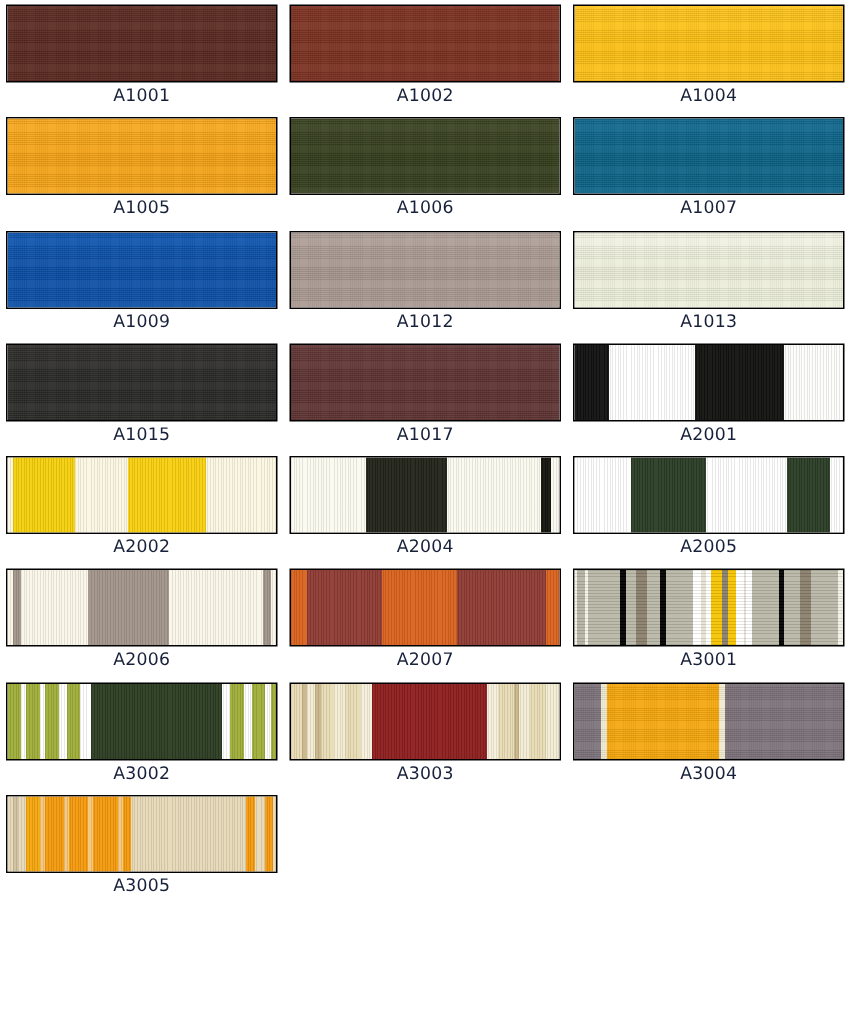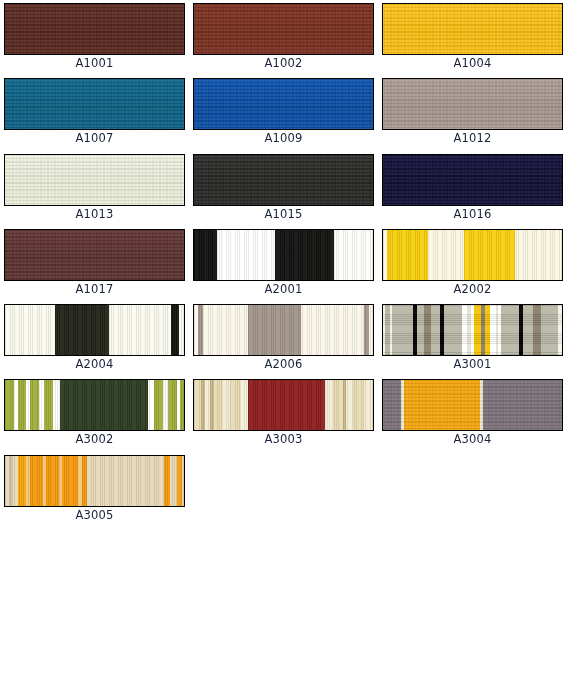--- a/index.html
+++ b/index.html
@@ -97,20 +97,34 @@
     </div>
     <div class="swatch-cell">
       <div class="swatch-frame">
         <div class="swatch-fill" style="background: linear-gradient(rgb(254, 198, 32) 0%, rgb(249, 189, 18) 55%, rgb(252, 193, 26) 100%);"></div>
         <div class="weave "></div>
       </div>
       <div class="swatch-label">A1004</div>
     </div>
     <div class="swatch-cell">
       <div class="swatch-frame">
+        <div class="swatch-fill" style="background: linear-gradient(rgb(248, 169, 31) 0%, rgb(242, 160, 20) 55%, rgb(245, 164, 27) 100%);"></div>
+        <div class="weave "></div>
+      </div>
+      <div class="swatch-label">A1005</div>
+    </div>
+    <div class="swatch-cell">
+      <div class="swatch-frame">
+        <div class="swatch-fill" style="background: linear-gradient(rgb(58, 68, 34) 0%, rgb(52, 61, 28) 55%, rgb(55, 64, 32) 100%);"></div>
+        <div class="weave "></div>
+      </div>
+      <div class="swatch-label">A1006</div>
+    </div>
+    <div class="swatch-cell">
+      <div class="swatch-frame">
         <div class="swatch-fill" style="background: linear-gradient(rgb(17, 105, 143) 0%, rgb(11, 96, 131) 55%, rgb(14, 100, 136) 100%);"></div>
         <div class="weave "></div>
       </div>
       <div class="swatch-label">A1007</div>
     </div>
     <div class="swatch-cell">
       <div class="swatch-frame">
         <div class="swatch-fill" style="background: linear-gradient(rgb(16, 86, 176) 0%, rgb(10, 77, 162) 55%, rgb(13, 81, 168) 100%);"></div>
         <div class="weave "></div>
       </div>
@@ -132,27 +146,20 @@
     </div>
     <div class="swatch-cell">
       <div class="swatch-frame">
         <div class="swatch-fill" style="background: linear-gradient(rgb(48, 47, 45) 0%, rgb(40, 40, 38) 55%, rgb(43, 43, 41) 100%);"></div>
         <div class="weave "></div>
       </div>
       <div class="swatch-label">A1015</div>
     </div>
     <div class="swatch-cell">
       <div class="swatch-frame">
-        <div class="swatch-fill" style="background: linear-gradient(rgb(22, 19, 62) 0%, rgb(18, 15, 53) 55%, rgb(20, 17, 58) 100%);"></div>
-        <div class="weave "></div>
-      </div>
-      <div class="swatch-label">A1016</div>
-    </div>
-    <div class="swatch-cell">
-      <div class="swatch-frame">
         <div class="swatch-fill" style="background: linear-gradient(rgb(100, 56, 56) 0%, rgb(91, 49, 48) 55%, rgb(95, 52, 52) 100%);"></div>
         <div class="weave "></div>
       </div>
       <div class="swatch-label">A1017</div>
     </div>
     <div class="swatch-cell">
       <div class="swatch-frame">
         <div class="swatch-fill" style="background: linear-gradient(90deg, rgb(17, 17, 17) 0%, rgb(17, 17, 17) 13%, rgb(255, 255, 255) 13%, rgb(255, 255, 255) 45%, rgb(18, 18, 17) 45%, rgb(18, 18, 17) 78%, rgb(253, 253, 251) 78%, rgb(253, 253, 251) 100%);"></div>
         <div class="weave vert"></div>
       </div>
@@ -167,24 +174,38 @@
     </div>
     <div class="swatch-cell">
       <div class="swatch-frame">
         <div class="swatch-fill" style="background: linear-gradient(90deg, rgb(251, 250, 239) 0%, rgb(251, 250, 239) 28%, rgb(34, 36, 26) 28%, rgb(34, 36, 26) 58%, rgb(251, 250, 239) 58%, rgb(251, 250, 239) 93%, rgb(21, 21, 15) 93%, rgb(21, 21, 15) 97%, rgb(251, 250, 239) 97%, rgb(251, 250, 239) 100%);"></div>
         <div class="weave vert"></div>
       </div>
       <div class="swatch-label">A2004</div>
     </div>
     <div class="swatch-cell">
       <div class="swatch-frame">
+        <div class="swatch-fill" style="background: linear-gradient(90deg, rgb(255, 255, 255) 0%, rgb(255, 255, 255) 21%, rgb(42, 61, 37) 21%, rgb(42, 61, 37) 49%, rgb(255, 255, 255) 49%, rgb(255, 255, 255) 79%, rgb(42, 61, 37) 79%, rgb(42, 61, 37) 95%, rgb(255, 255, 255) 95%, rgb(255, 255, 255) 100%);"></div>
+        <div class="weave vert"></div>
+      </div>
+      <div class="swatch-label">A2005</div>
+    </div>
+    <div class="swatch-cell">
+      <div class="swatch-frame">
         <div class="swatch-fill" style="background: linear-gradient(90deg, rgb(250, 247, 233) 0%, rgb(250, 247, 233) 2%, rgb(162, 149, 139) 2%, rgb(162, 149, 139) 5%, rgb(250, 247, 233) 5%, rgb(250, 247, 233) 30%, rgb(162, 149, 139) 30%, rgb(162, 149, 139) 60%, rgb(250, 247, 233) 60%, rgb(250, 247, 233) 95%, rgb(162, 149, 139) 95%, rgb(162, 149, 139) 98%, rgb(250, 247, 233) 98%, rgb(250, 247, 233) 100%);"></div>
         <div class="weave vert"></div>
       </div>
       <div class="swatch-label">A2006</div>
+    </div>
+    <div class="swatch-cell">
+      <div class="swatch-frame">
+        <div class="swatch-fill" style="background: linear-gradient(90deg, rgb(217, 99, 31) 0%, rgb(217, 99, 31) 6%, rgb(142, 59, 51) 6%, rgb(142, 59, 51) 34%, rgb(217, 99, 31) 34%, rgb(217, 99, 31) 62%, rgb(142, 59, 51) 62%, rgb(142, 59, 51) 95%, rgb(217, 99, 31) 95%, rgb(217, 99, 31) 100%);"></div>
+        <div class="weave vert"></div>
+      </div>
+      <div class="swatch-label">A2007</div>
     </div>
     <div class="swatch-cell">
       <div class="swatch-frame">
         <div class="swatch-fill" style="background: linear-gradient(90deg, rgb(244, 242, 230) 0%, rgb(244, 242, 230) 1%, rgb(181, 179, 162) 1%, rgb(181, 179, 162) 4%, rgb(244, 242, 230) 4%, rgb(244, 242, 230) 5%, rgb(185, 183, 166) 5%, rgb(185, 183, 166) 17%, rgb(0, 0, 0) 17%, rgb(0, 0, 0) 19%, rgb(185, 183, 166) 19%, rgb(185, 183, 166) 23%, rgb(138, 127, 107) 23%, rgb(138, 127, 107) 27%, rgb(185, 183, 166) 27%, rgb(185, 183, 166) 32%, rgb(0, 0, 0) 32%, rgb(0, 0, 0) 34%, rgb(185, 183, 166) 34%, rgb(185, 183, 166) 44%, rgb(255, 255, 255) 44%, rgb(255, 255, 255) 47%, rgb(230, 226, 210) 47%, rgb(230, 226, 210) 49%, rgb(255, 255, 255) 49%, rgb(255, 255, 255) 51%, rgb(245, 196, 0) 51%, rgb(245, 196, 0) 55%, rgb(138, 127, 107) 55%, rgb(138, 127, 107) 57%, rgb(245, 196, 0) 57%, rgb(245, 196, 0) 60%, rgb(255, 255, 255) 60%, rgb(255, 255, 255) 63%, rgb(230, 226, 210) 63%, rgb(230, 226, 210) 64%, rgb(255, 255, 255) 64%, rgb(255, 255, 255) 66%, rgb(185, 183, 166) 66%, rgb(185, 183, 166) 76%, rgb(0, 0, 0) 76%, rgb(0, 0, 0) 78%, rgb(185, 183, 166) 78%, rgb(185, 183, 166) 84%, rgb(138, 127, 107) 84%, rgb(138, 127, 107) 88%, rgb(185, 183, 166) 88%, rgb(185, 183, 166) 98%, rgb(244, 242, 230) 98%, rgb(244, 242, 230) 100%);"></div>
         <div class="weave horiz"></div>
       </div>
       <div class="swatch-label">A3001</div>
     </div>
     <div class="swatch-cell">
       <div class="swatch-frame">

